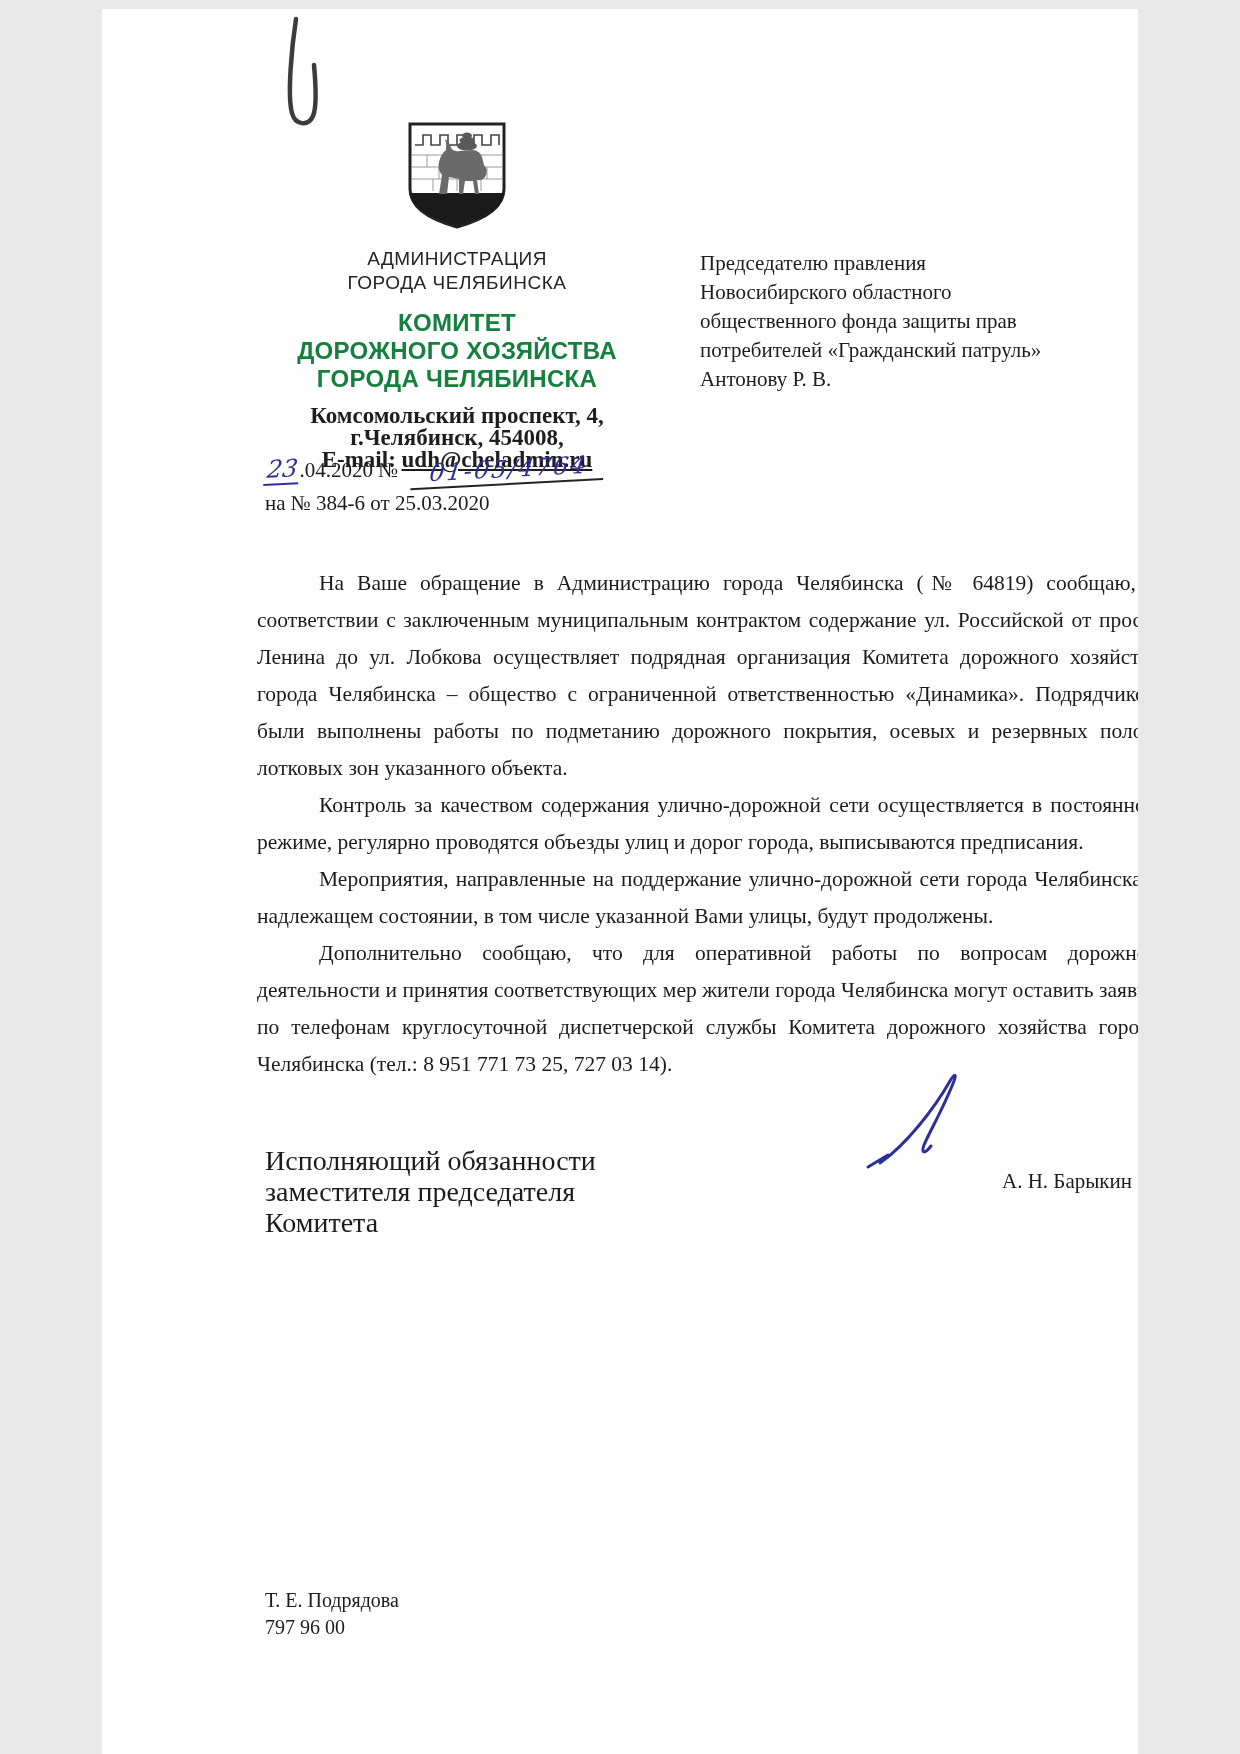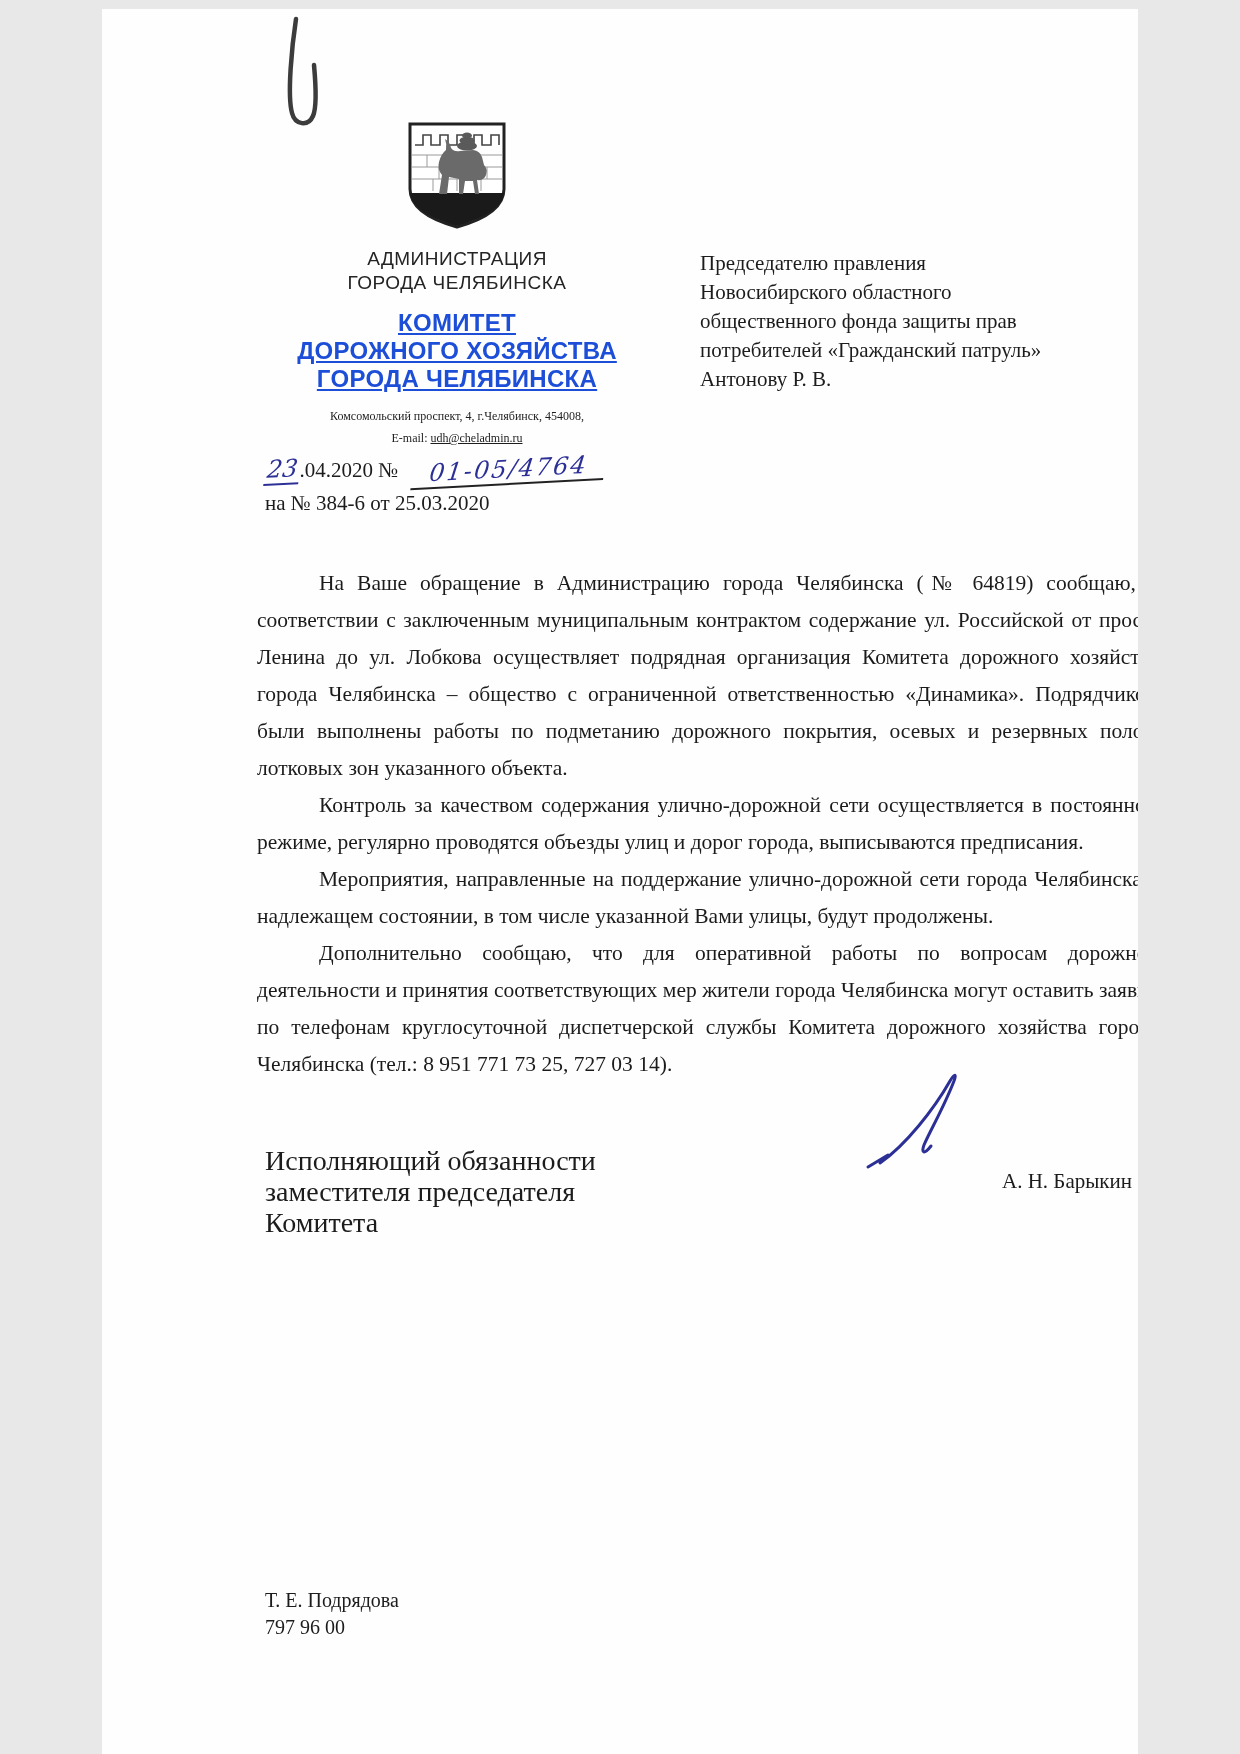--- a/index.html
+++ b/index.html
@@ -18,25 +18,25 @@
   .letterhead{position:absolute;left:150px;top:112px;width:410px;text-align:center;}
   .coat{display:inline-block;width:100px;height:110px;}
   .org-top{
     margin-top:12px;
     font-family:"Liberation Sans", sans-serif;
     font-size:19px;line-height:24px;letter-spacing:0.5px;color:#242424;
   }
   .committee{
     margin-top:14px;
     font-family:"Liberation Sans", sans-serif;
-    font-weight:bold;font-size:24px;line-height:28px;color:#1d4ed8;letter-spacing:0.3px;text-decoration:underline;
+    font-weight:bold;font-size:24px;line-height:28px;color:#15803d;letter-spacing:0.3px;
   }
   .addr{
     margin-top:12px;
-    font-weight:normal;font-size:12px;line-height:22px;color:#1d1d1d;
+    font-weight:bold;font-size:23px;line-height:22px;color:#1d1d1d;
   }
   .addr .email{text-decoration:underline;}
   
   .refblock{position:absolute;left:163px;top:446px;width:420px;font-size:21px;}
   .refline{white-space:nowrap;}
   .hw{
     font-family:"DejaVu Serif", serif;
     font-style:italic;
     color:#2b2f96;
     display:inline-block;

